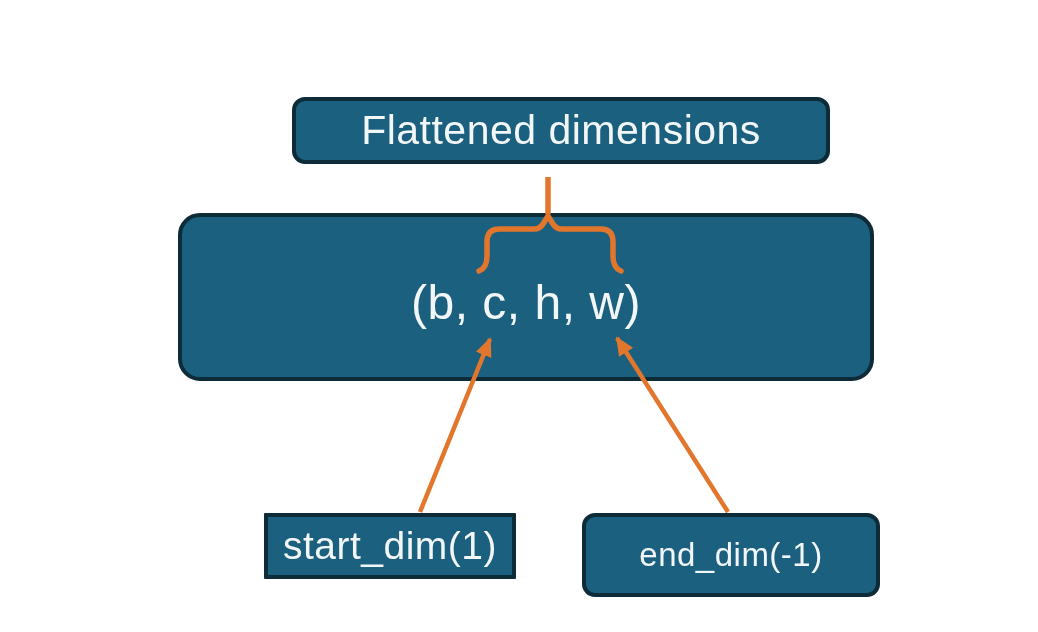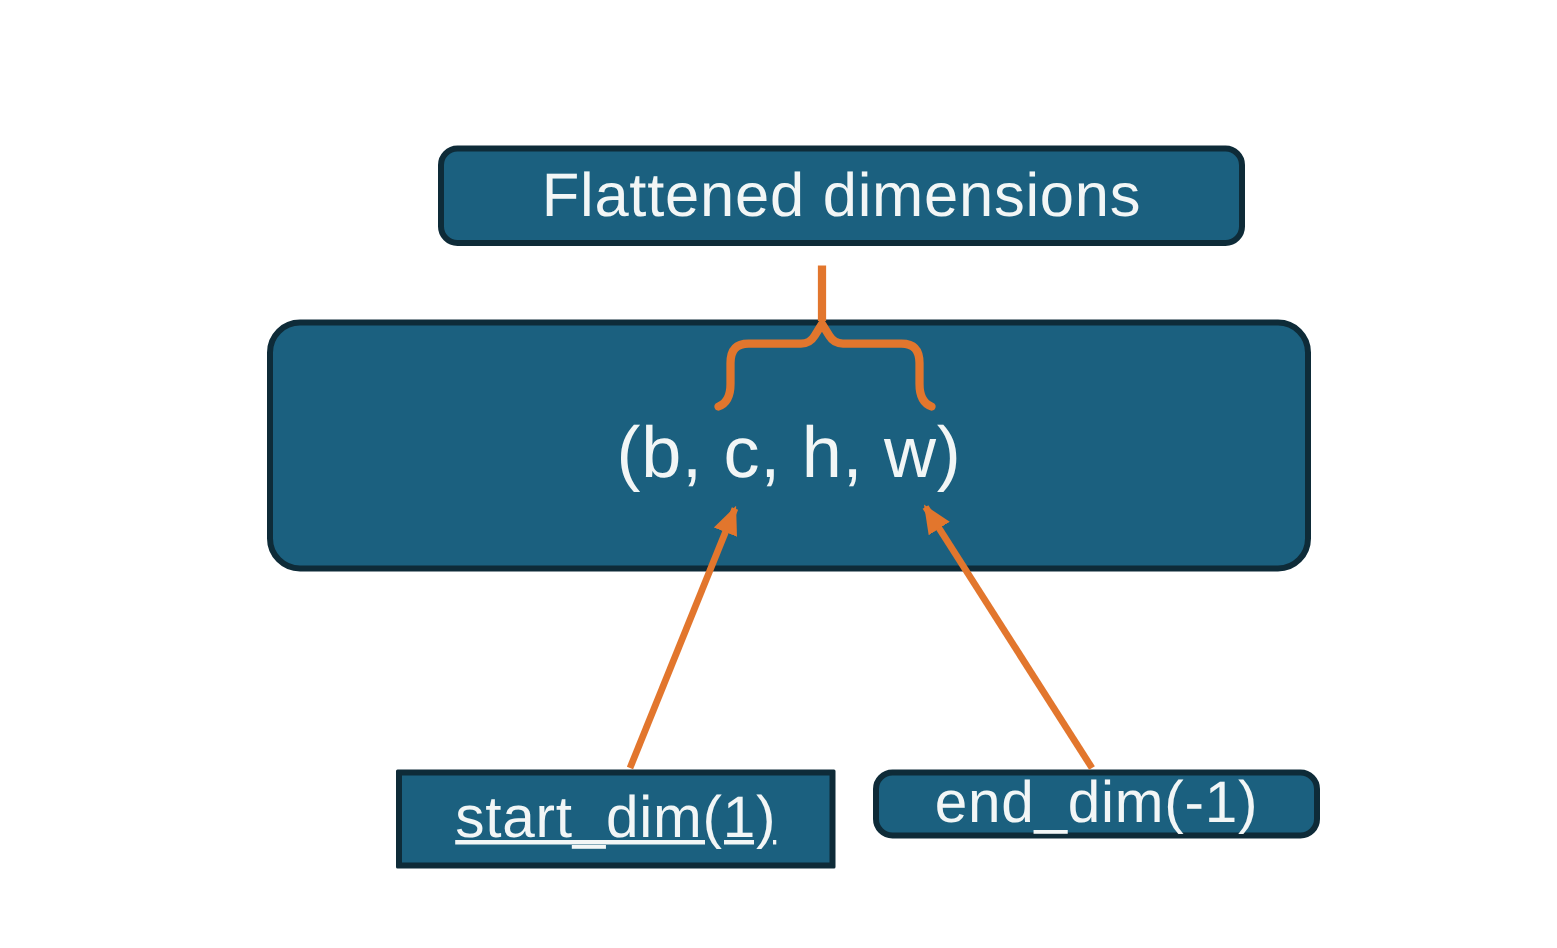--- a/index.html
+++ b/index.html
@@ -51,30 +51,29 @@
   }
   .node-tensor{
     left:178px;top:213px;
     width:696px;height:168px;
     border-radius:22px;
     font-size:48px;
   }
   .node-tensor span{padding-top:10px;}
   .node-start{
     left:264px;top:513px;
-    width:293px;height:66px;
+    width:252px;height:66px;
     border-radius:1px;
     font-size:39px;
-    text-decoration:underline;
   }
   .node-end{
     left:582px;top:513px;
-    width:298px;height:46px;
+    width:298px;height:84px;
     border-radius:13px;
-    font-size:39px;
+    font-size:33px;
   }
 </style>
 </head>
 <body>
 
 <div class="canvas">
 
   <svg class="overlay" viewBox="0 0 1038 632" xmlns="http://www.w3.org/2000/svg">
     <defs>
       <marker id="arrowhead" viewBox="0 0 10 10" refX="9" refY="5" markerWidth="4.2" markerHeight="4.2" orient="auto">

